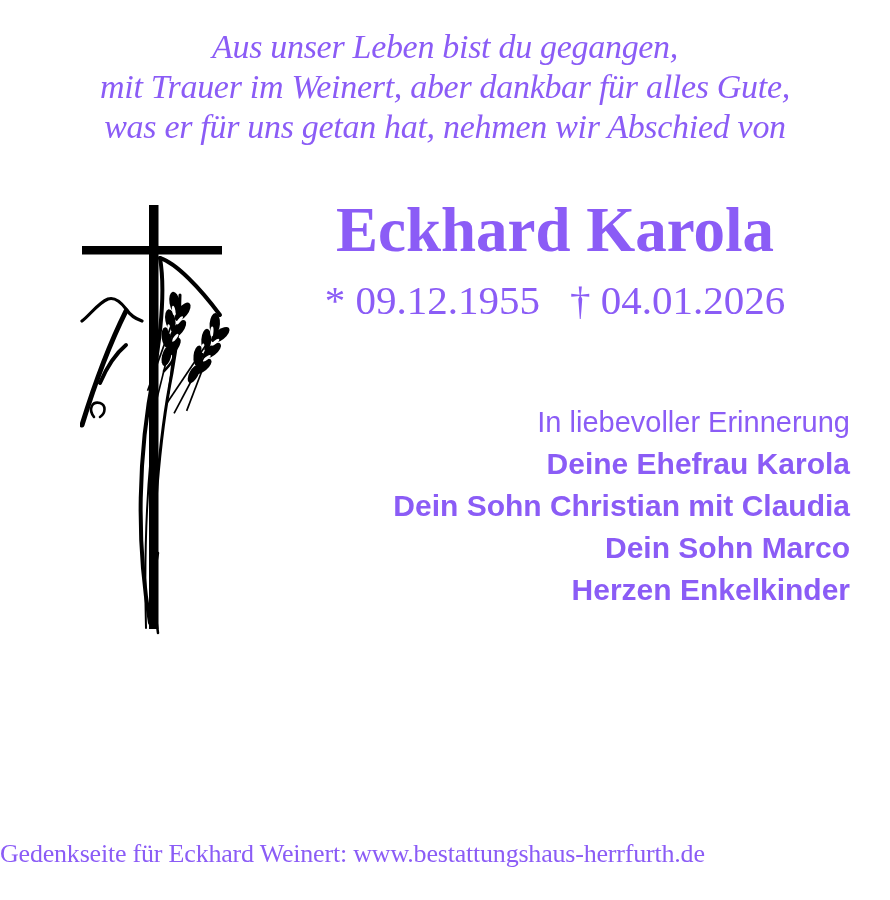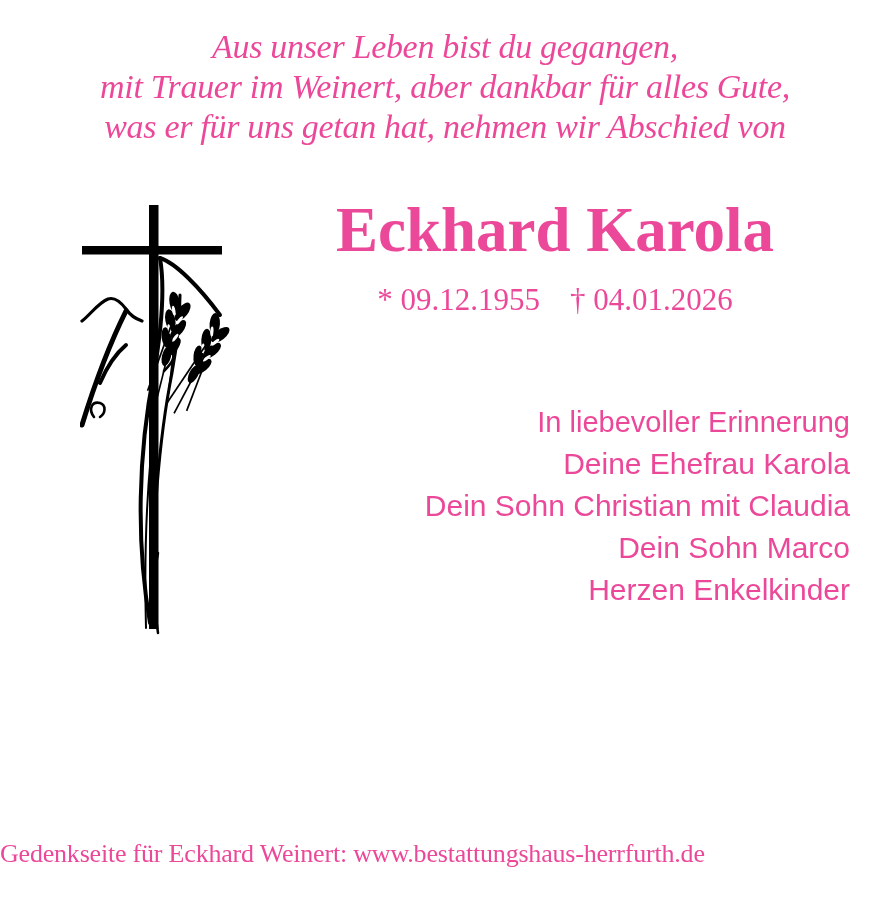--- a/index.html
+++ b/index.html
@@ -5,21 +5,21 @@
   html, body {
     margin: 0;
     padding: 0;
     background: #ffffff;
   }
   .page {
     position: relative;
     width: 890px;
     height: 900px;
     background: #ffffff;
-    color: #ec4899;
+    color: #8b5cf6;
     overflow: hidden;
     font-family: "Liberation Serif", serif;
   }
 
   
   .intro {
     position: absolute;
     top: 27px;
     left: 0;
     width: 890px;
@@ -55,21 +55,21 @@
     line-height: 72px;
     white-space: nowrap;
   }
   .dates {
     position: absolute;
     left: 255px;
     top: 281px;
     width: 600px;
     text-align: center;
     font-family: "Liberation Serif", serif;
-    font-size: 31px;
+    font-size: 41px;
     line-height: 38px;
     white-space: nowrap;
   }
   .dates .birth { margin-right: 30px; }
 
   
   .memorial {
     position: absolute;
     left: 250px;
     top: 401px;
@@ -79,21 +79,21 @@
     white-space: nowrap;
   }
   .memorial .heading {
     font-size: 29px;
     line-height: 42px;
     font-weight: normal;
   }
   .memorial .mourner {
     font-size: 30px;
     line-height: 42px;
-    font-weight: normal;
+    font-weight: bold;
   }
 
   
   .funeral {
     position: absolute;
     left: 0;
     top: 664px;
     width: 890px;
     text-align: center;
     font-family: "Liberation Serif", serif;

